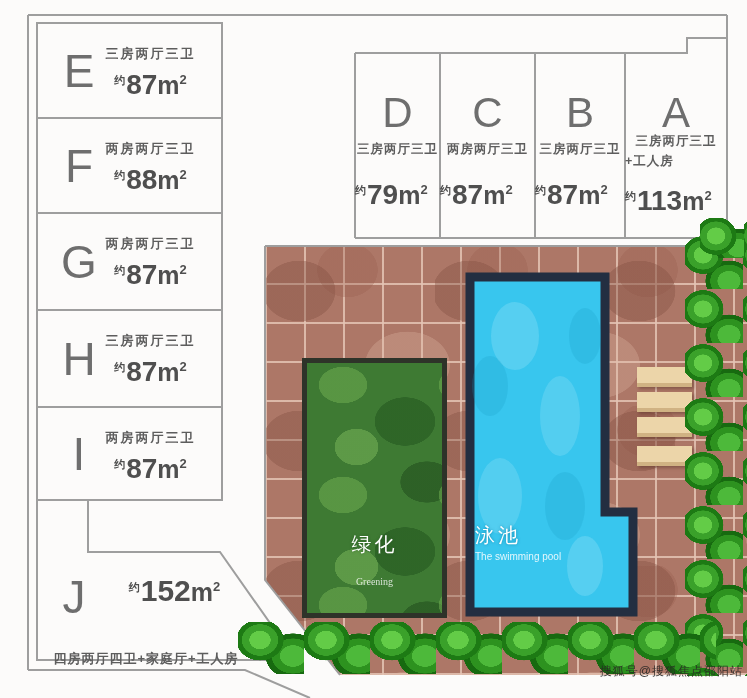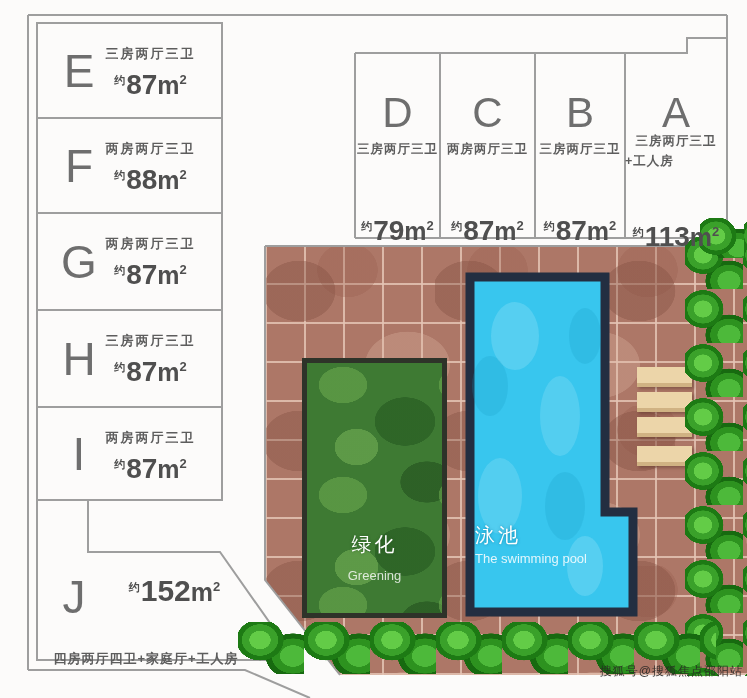--- a/index.html
+++ b/index.html
@@ -19,21 +19,21 @@
   .aunit{font-size:25px;font-weight:bold;}
   .asup{font-size:13px;font-weight:bold;position:relative;top:-10px;}
 
   
   .tcell{position:absolute;top:53px;height:185px;z-index:3;}
   .t-letter{position:absolute;left:0;width:100%;text-align:center;top:36px;font-size:42px;color:#6e6e6e;}
   .t-type{position:absolute;left:0;width:100%;text-align:center;top:88px;font-size:12.5px;
           font-weight:bold;color:#5d5d5d;letter-spacing:1px;white-space:nowrap;}
   .t-type2{position:absolute;left:0;width:100%;text-align:left;top:100px;font-size:12.5px;
           font-weight:bold;color:#5d5d5d;letter-spacing:1px;}
-  .t-area{position:absolute;left:0;width:100%;text-align:center;top:126px;color:#4f4f4f;white-space:nowrap;margin-top:36px;}
+  .t-area{position:absolute;left:0;width:100%;top:126px;color:#4f4f4f;white-space:nowrap;}
   .tcell.a .t-type{top:80px}
   .tcell.a .t-area{top:132px}
 
   
   .jcell{position:absolute;left:37px;top:552px;width:246px;height:110px;z-index:3;}
   .j-letter{position:absolute;left:15px;top:18px;width:44px;text-align:center;font-size:46px;color:#6e6e6e;}
   .j-area{position:absolute;left:60px;top:22px;width:155px;text-align:center;color:#4f4f4f;}
   .j-area .aval{font-size:30px;}
   .j-type{position:absolute;left:0;top:98px;width:218px;text-align:center;font-size:13px;
           font-weight:bold;color:#5d5d5d;letter-spacing:1px;white-space:nowrap;}
@@ -52,25 +52,25 @@
   .green-bed{position:absolute;left:37px;top:112px;width:145px;height:260px;box-sizing:border-box;
     border:5px solid #2e3329;background-color:#3e7a33;
     background-image:
       radial-gradient(40px 30px at 30% 20%, rgba(110,172,80,.55) 0 60%, transparent 61%),
       radial-gradient(50px 40px at 70% 45%, rgba(36,88,32,.60) 0 60%, transparent 61%),
       radial-gradient(36px 30px at 45% 70%, rgba(124,184,92,.50) 0 60%, transparent 61%),
       radial-gradient(44px 34px at 80% 85%, rgba(32,76,28,.55) 0 60%, transparent 61%);
     background-size:120px 110px,140px 130px,110px 120px,150px 140px;}
   .bed-label{position:absolute;left:0;width:100%;top:168px;text-align:center;color:#ffffff;z-index:2;}
   .bed-label .main{display:block;font-size:20px;letter-spacing:3px;text-shadow:0 0 3px rgba(30,70,25,.6);}
-  .bed-label .sub{display:block;font-size:13px;opacity:.8;margin-top:10px;}
+  .bed-label .sub{display:block;font-size:10px;opacity:.8;margin-top:18px;font-family:Liberation Serif, serif;}
   svg.pool{position:absolute;left:0;top:0;}
   .pool-label{position:absolute;left:210px;top:276px;width:150px;text-align:left;color:#ffffff;z-index:2;}
   .pool-label .main{display:block;font-size:20px;letter-spacing:3px;text-shadow:0 0 3px rgba(0,110,150,.7);}
-  .pool-label .sub{display:block;font-size:13px;opacity:.85;margin-top:2px;}
+  .pool-label .sub{display:block;font-size:10px;opacity:.85;margin-top:2px;}
   .bench{position:absolute;left:372px;width:55px;height:20px;background:#ecd5a9;
          box-shadow:2px 2px 3px rgba(60,30,20,.35), inset 0 -4px 0 rgba(175,135,85,.45);}
 
   
   .hedge{position:absolute;z-index:2;pointer-events:none;}
   .hedge-right{left:685px;top:235px;width:62px;height:441px;
     background-image:
       radial-gradient(26px 24px at 18px 20px, #63cc47 0 35%, #3aa12a 36% 60%, #1d7a14 61% 78%, transparent 79%),
       radial-gradient(30px 26px at 44px 46px, #4db93a 0 38%, #2d921f 39% 62%, #176a10 63% 78%, transparent 79%);
     background-size:58px 54px;background-repeat:repeat;}

